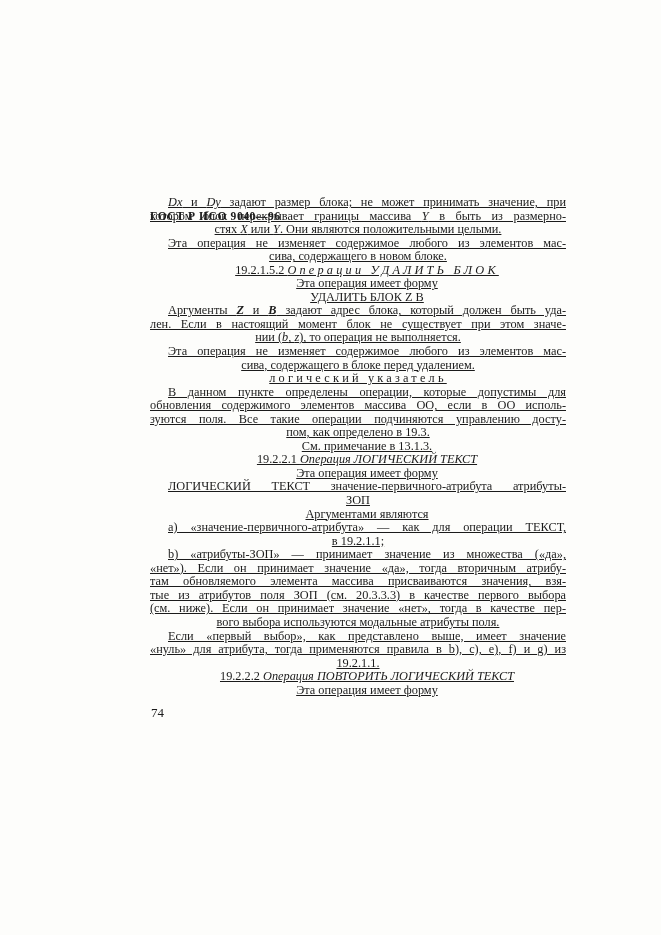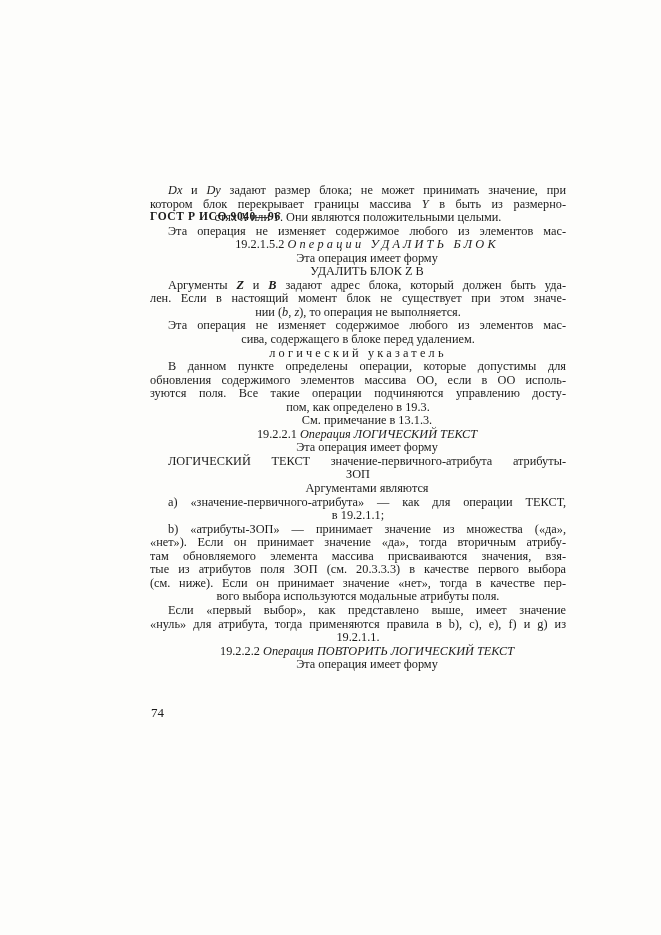--- a/index.html
+++ b/index.html
@@ -21,24 +21,25 @@
     top: 162px;
     font-size: 11.5px;
     font-weight: bold;
     letter-spacing: 0.6px;
     white-space: nowrap;
     margin-top: 48px;
   }
   .text-column {
     position: absolute;
     left: 150px;
-    top: 184px;
+    top: 196px;
     width: 416px;
     font-size: 12.3px;
     line-height: 13.55px;
+    text-decoration: underline;
   }
   .line {
     height: 13.55px;
     text-align: center;
   }
   .line.just {
     text-align: justify;
     text-align-last: justify;
   }
   .line.ind { padding-left: 18px; }
@@ -57,20 +58,21 @@
 <body>
 
 <div class="page">
   <div class="doc-header">ГОСТ Р ИСО 9040—96</div>
 
   <div class="text-column">
       <div class="line ind just"><span class="it">Dx</span><span> и </span><span class="it">Dy</span><span> задают размер блока; не может принимать значение, при</span></div>
       <div class="line just"><span>котором блок перекрывает границы массива </span><span class="it">Y</span><span> в быть из размерно-</span></div>
       <div class="line"><span>стях </span><span class="it">X</span><span> или </span><span class="it">Y</span><span>. Они являются положительными целыми.</span></div>
       <div class="line ind just"><span>Эта операция не изменяет содержимое любого из элементов мас-</span></div>
+      <div class="line"><span>сива, содержащего в новом блоке.</span></div>
       <div class="line ind"><span>19.2.1.5.2 </span><span class="it sp">Операции УДАЛИТЬ БЛОК</span></div>
       <div class="line ind"><span>Эта операция имеет форму</span></div>
       <div class="line ind"><span>УДАЛИТЬ БЛОК Z B</span></div>
       <div class="line ind just"><span>Аргументы </span><span class="it bd">Z</span><span> и </span><span class="it bd">B</span><span> задают адрес блока, который должен быть уда-</span></div>
       <div class="line just"><span>лен. Если в настоящий момент блок не существует при этом значе-</span></div>
       <div class="line"><span>нии (</span><span class="it">b</span><span>, </span><span class="it">z</span><span>), то операция не выполняется.</span></div>
       <div class="line ind just"><span>Эта операция не изменяет содержимое любого из элементов мас-</span></div>
       <div class="line"><span>сива, содержащего в блоке перед удалением.</span></div>
       <div class="line"><span class="sp">логический указатель</span></div>
       <div class="line ind just"><span>В данном пункте определены операции, которые допустимы для</span></div>

